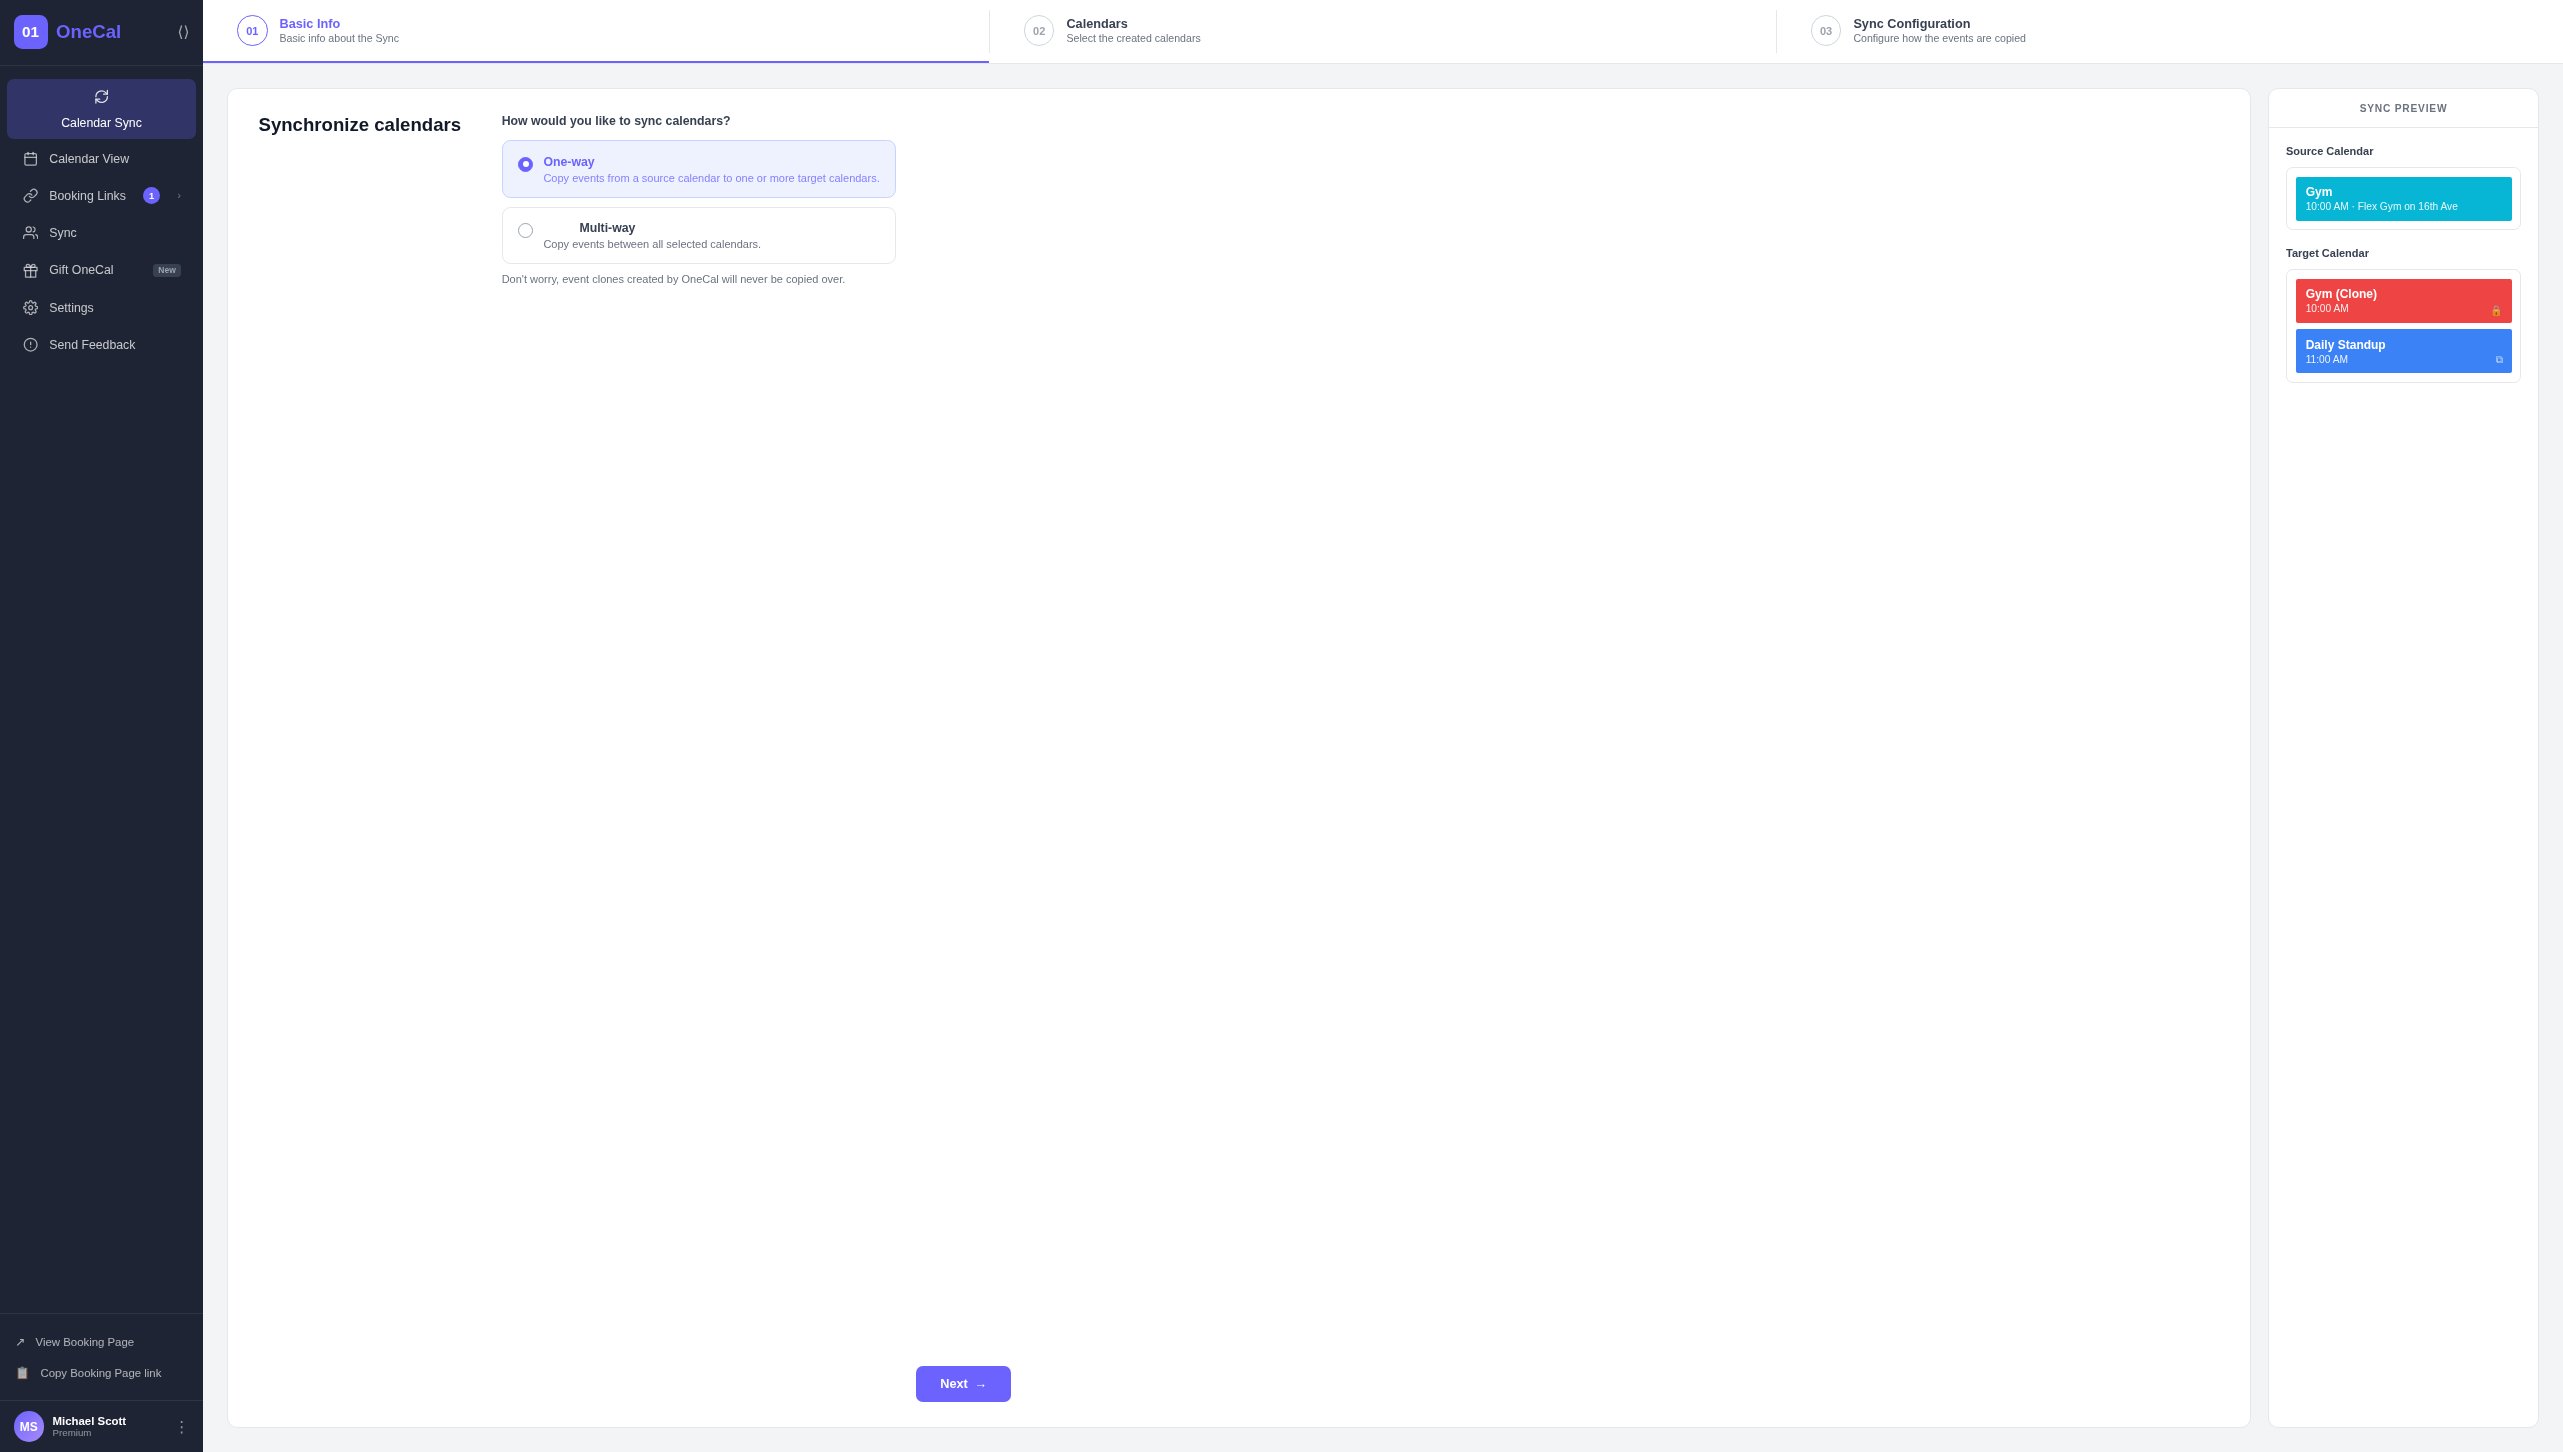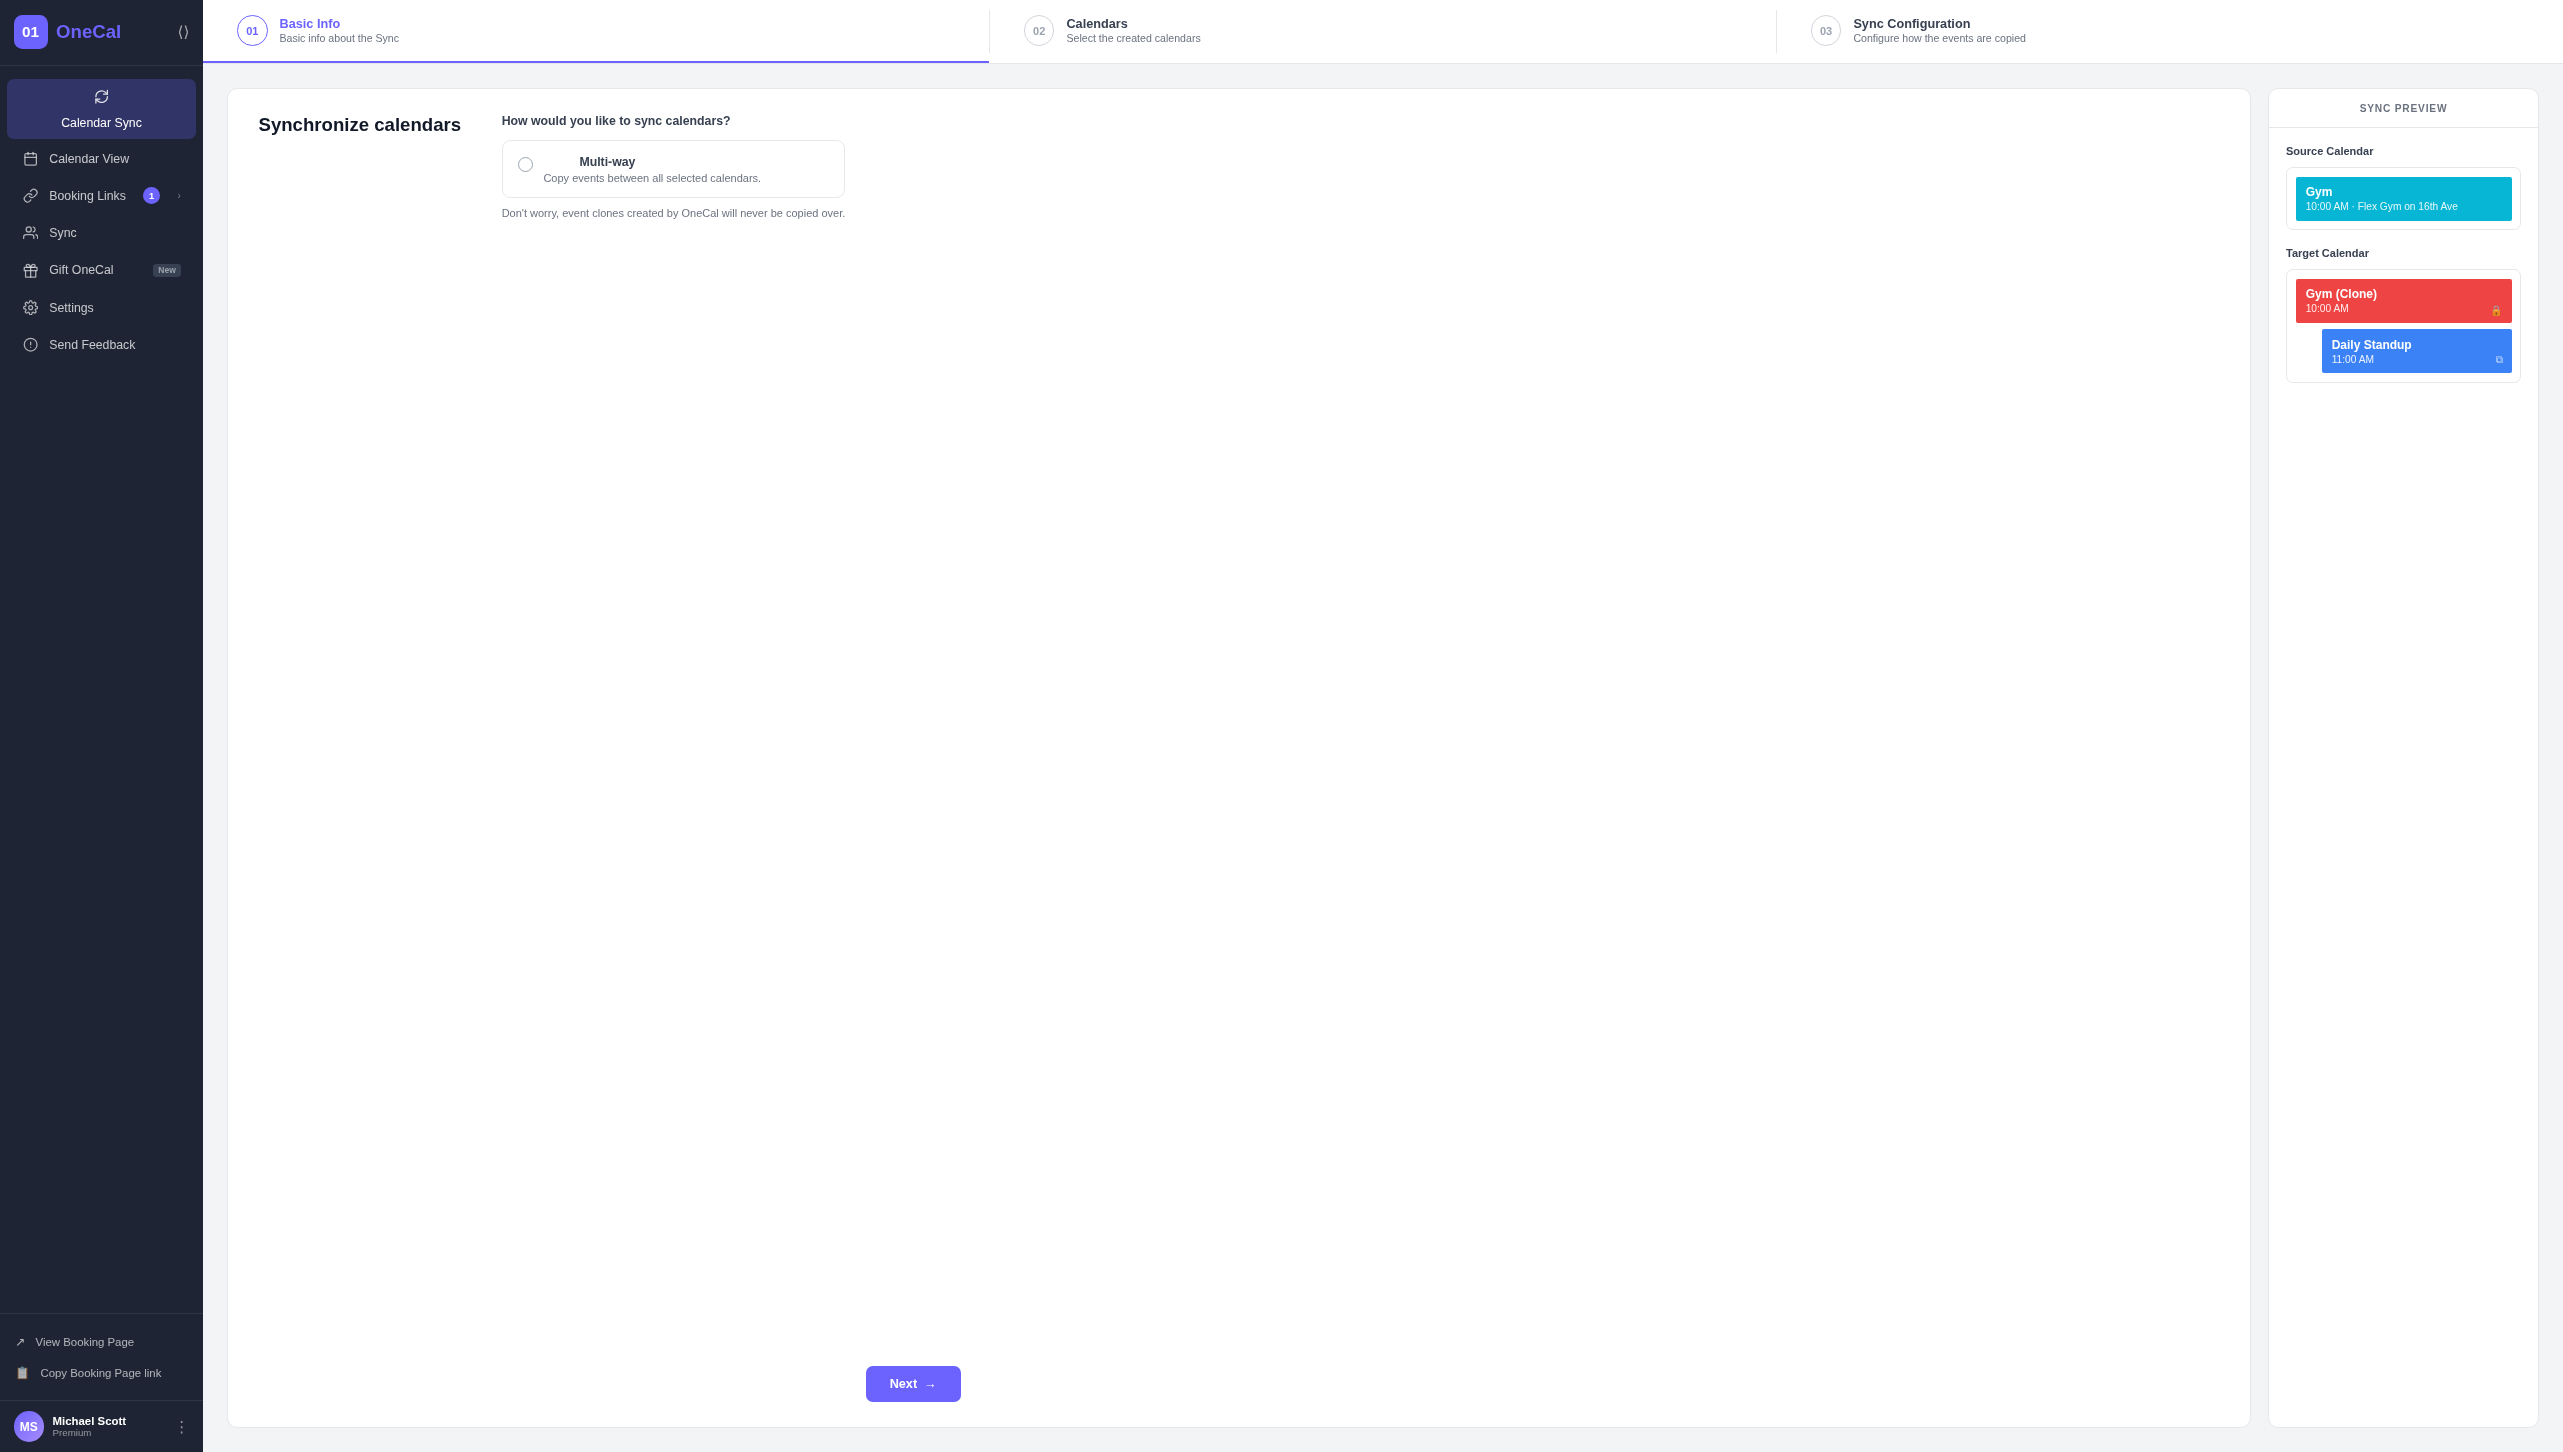--- a/index.html
+++ b/index.html
@@ -320,21 +320,21 @@
     .cal-event-sub { font-size: 10.2px; opacity: 0.9; margin-top: 1.7px; }
     .cal-event-icon {
       position: absolute;
       right: 8.5px;
       bottom: 6.8px;
       font-size: 10.2px;
       opacity: 0.7;
     }
     .cal-cyan { background: #06b6d4; }
     .cal-orange { background: #ef4444; }
-    .cal-blue { background: #3b82f6; margin-left: 26px; }
+    .cal-blue { background: #3b82f6; }
   </style>
 </head>
 <body>
 
 <nav class="sidebar">
   <div class="sidebar-logo">
     <div class="logo-badge">01</div>
     <div class="logo-text">
       <span>One</span><span>Cal</span>
     </div>
@@ -473,20 +473,29 @@
   <div class="content-area">
 
     <div class="form-card">
       <div class="form-title">Synchronize calendars</div>
       <div class="divider-line"></div>
 
 
       <div>
         <div class="section-label">How would you like to sync calendars?</div>
 
+        <div class="radio-option selected">
+          <div class="radio-btn">
+            <div class="radio-dot"></div>
+          </div>
+          <div>
+            <div class="radio-text-title">One-way</div>
+            <div class="radio-text-desc">Copy events from a source calendar to one or more target calendars.</div>
+          </div>
+        </div>
 
         <div class="radio-option">
           <div class="radio-btn">
             
           </div>
           <div>
             <div class="radio-text-title">Multi-way</div>
             <div class="radio-text-desc">Copy events between all selected calendars.</div>
           </div>
         </div>

